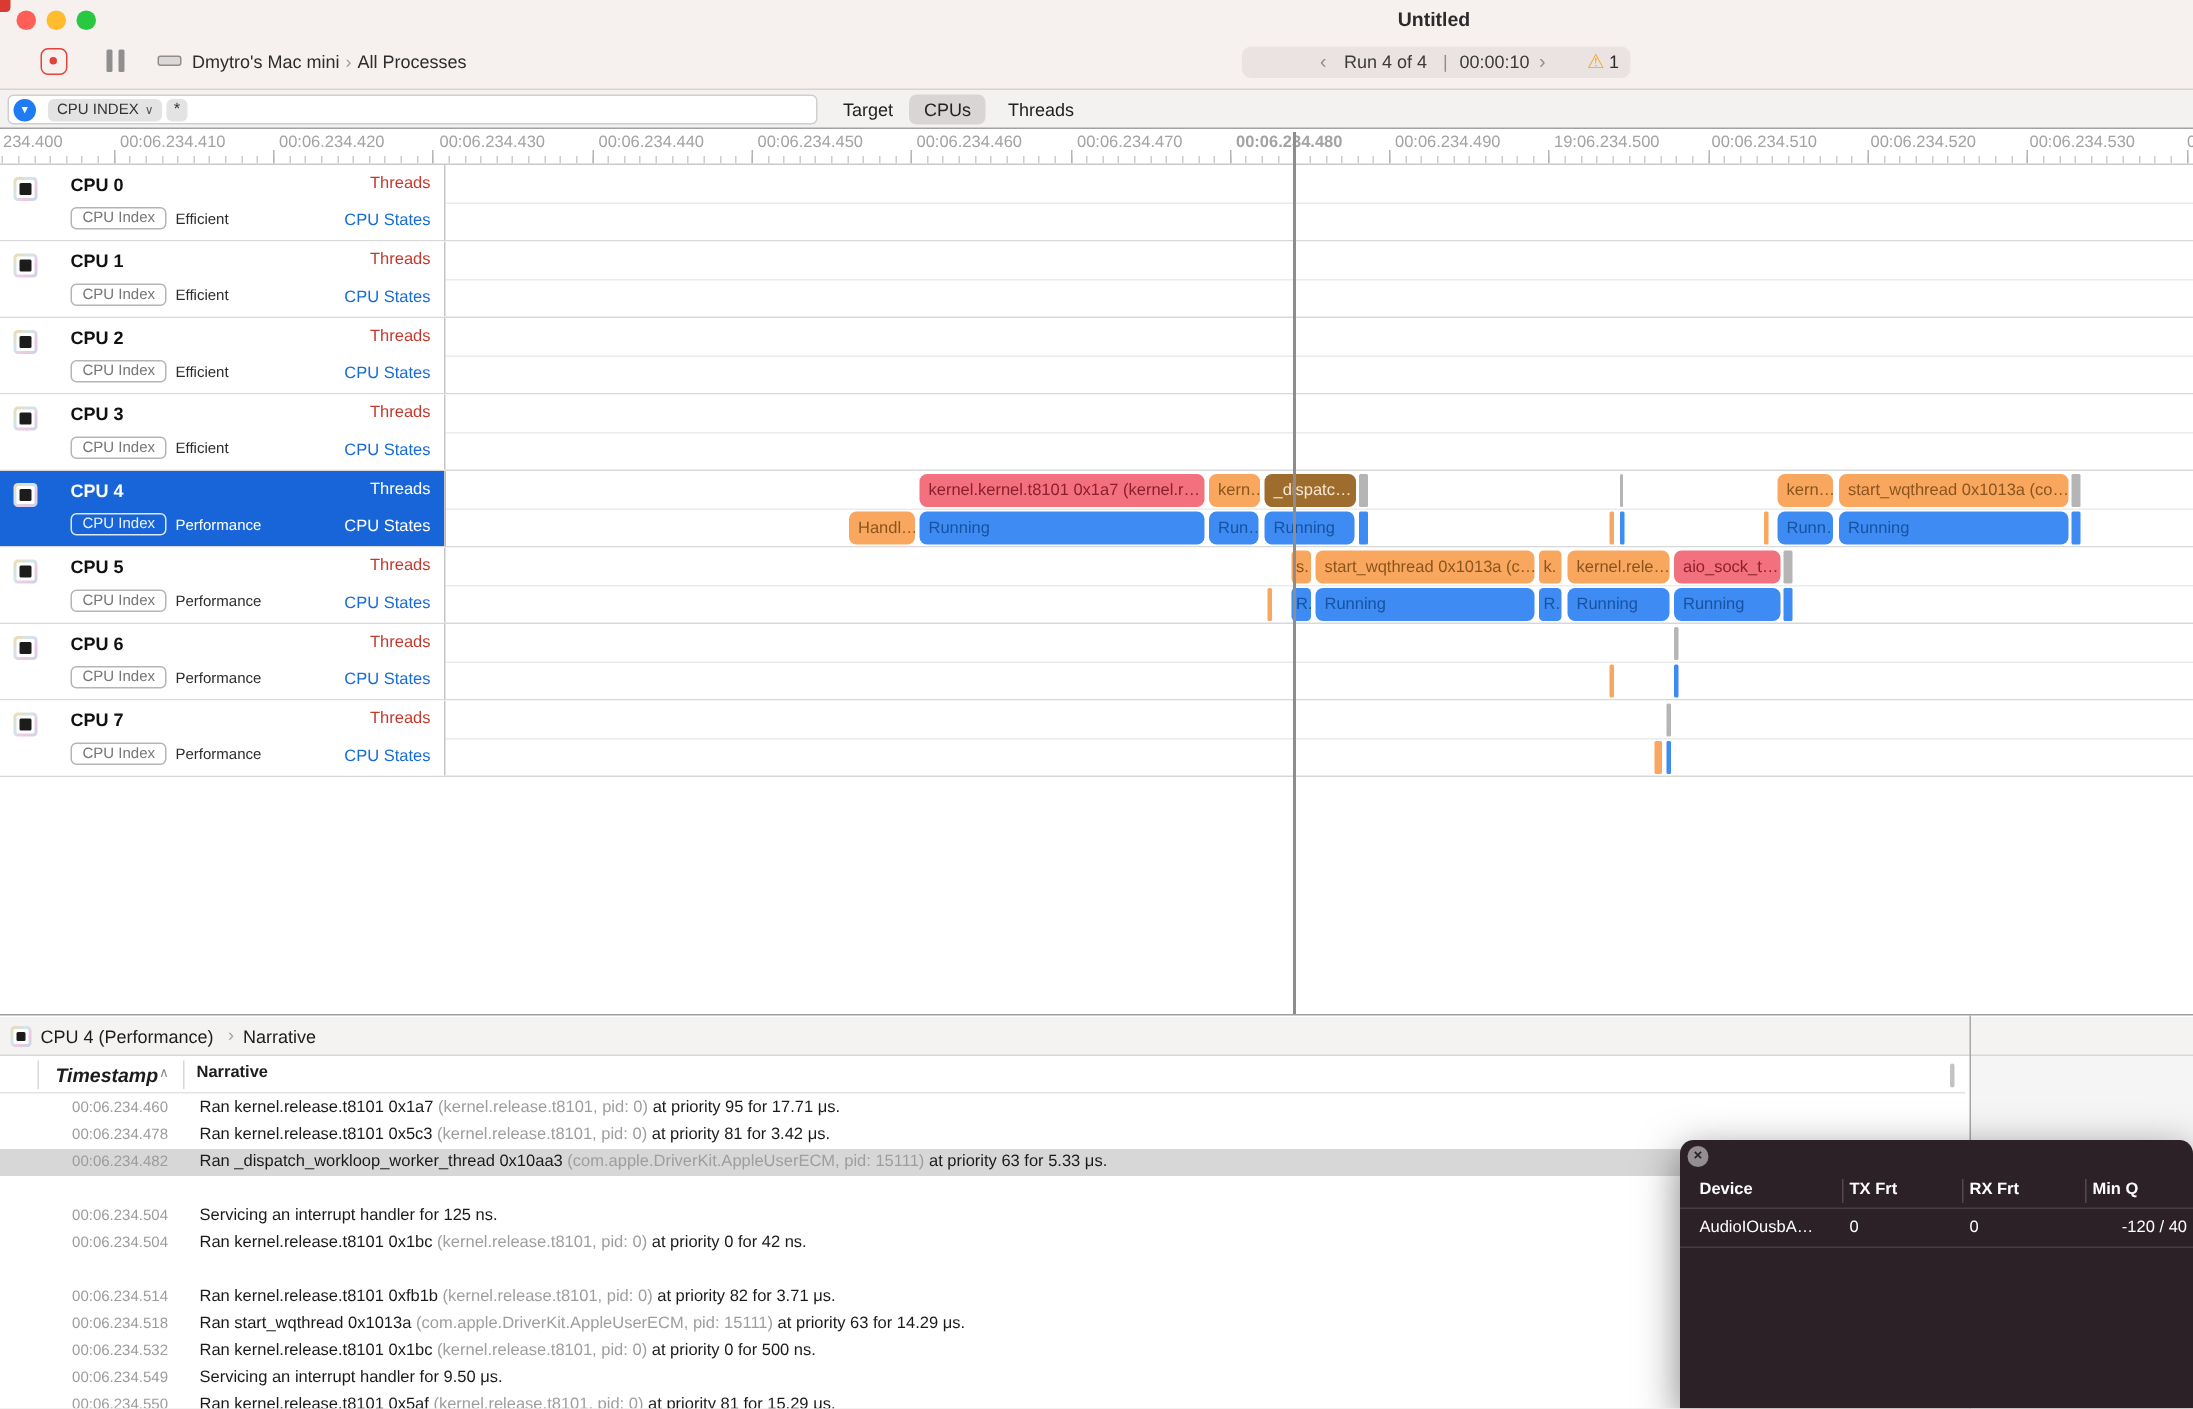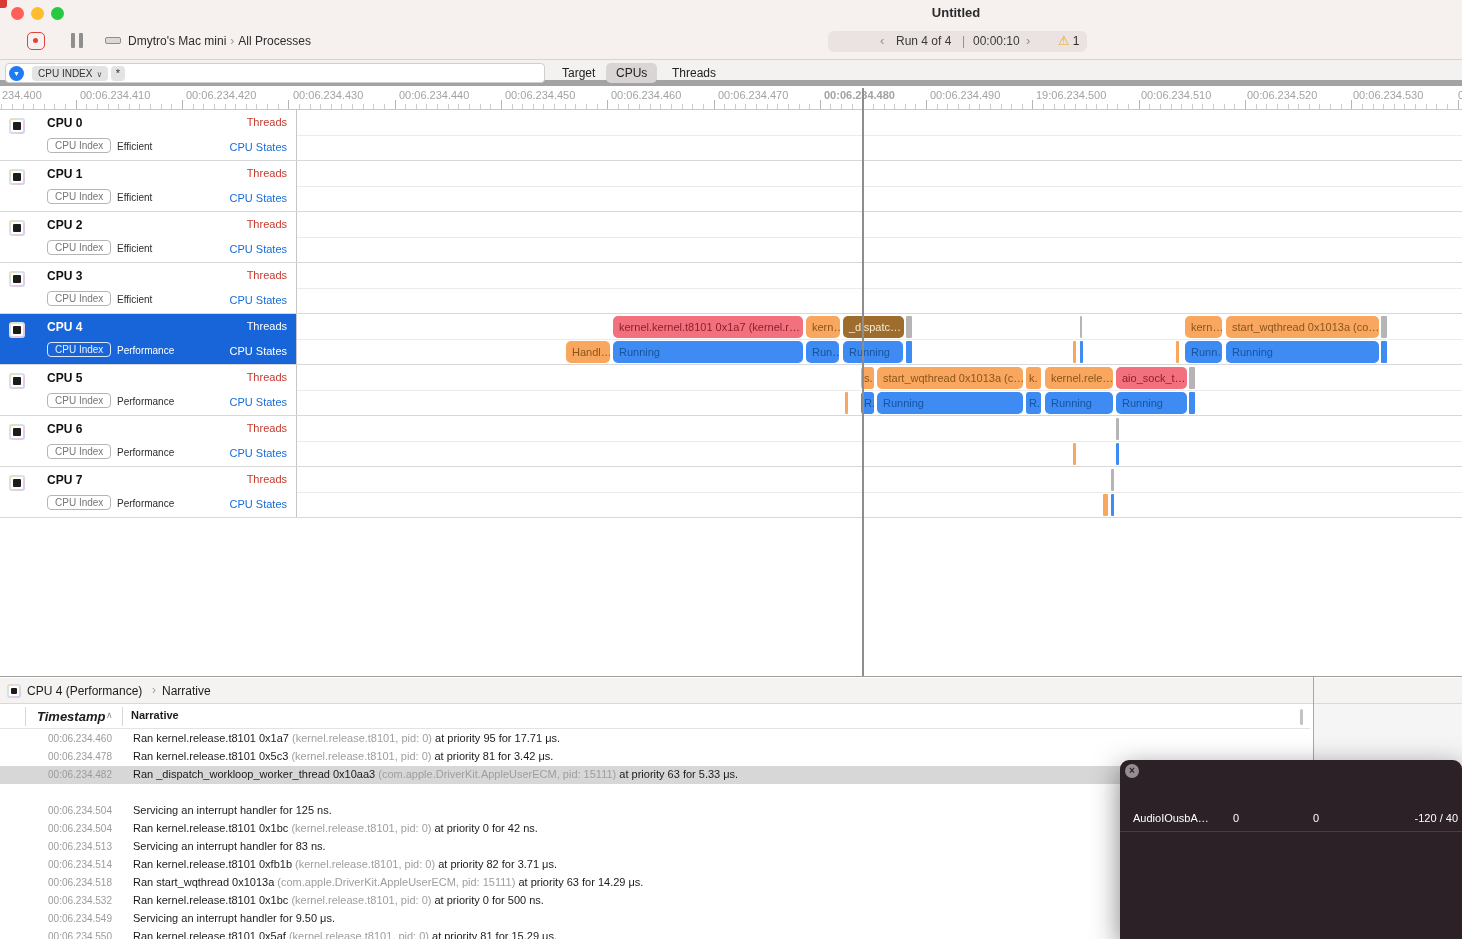--- a/index.html
+++ b/index.html
@@ -24,21 +24,21 @@
   #device-crumb { left:128px; top:34px; font-size:12px; color:#2d2d2d; white-space:nowrap; }
   #device-crumb .sep { color:#9a9a9a; padding:0 4px; }
   #run-pill { left:828px; top:31px; width:259px; height:21px; background:#ebe3e2; border-radius:6px; font-size:12px; color:#3a3a3a; }
   #run-pill .nav { color:#8e8e8e; font-size:13px; }
   #run-prev { left:52px; top:2px; } #run-next { left:198px; top:2px; }
   #run-label { left:68px; top:3px; } #run-sep { left:134px; top:3px; color:#8e8e8e; } #run-time { left:145px; top:3px; }
   #warn { left:230px; top:2px; font-size:12px; color:#2d2d2d; }
   #warn .tri { color:#f0a820; font-size:13px; margin-right:3px; }
 
   
-  #strip { left:0; top:60px; width:1462px; height:26px; background:#f4f2f1; border-bottom:6px solid #a3a3a3; }
+  #strip { left:0; top:60px; width:1462px; height:26px; background:#f4f2f1; border-bottom:1px solid #a3a3a3; }
   #filter-field { left:5px; top:3px; width:540px; height:20px; background:#fff; border:1px solid #cfcfcf; border-radius:4px; }
   #filter-icon { left:3px; top:2px; width:15px; height:15px; border-radius:50%; background:#1f7bf4; color:#fff; font-size:7px; text-align:center; line-height:15px; }
   #filter-token { left:26px; top:2px; height:15px; background:#e4e3e3; border-radius:4px; font-size:10px; color:#333; padding:2px 6px; white-space:nowrap; }
   #filter-token .chev { font-size:8px; color:#555; margin-left:4px; }
   #star-token { left:105px; top:2px; height:15px; min-width:14px; background:#e4e3e3; border-radius:4px; font-size:11px; color:#333; text-align:center; padding:1px 3px; }
   .tab { top:3px; font-size:12px; color:#222; padding:3px 10px; border-radius:5px; }
   .tab.active { background:#d8d5d4; }
   #tab-0 { left:552px; } #tab-1 { left:606px; } #tab-2 { left:662px; }
 
   
@@ -506,24 +506,20 @@
           <span class="n-text"><span>Ran _dispatch_workloop_worker_thread  0x10aa3 </span><span class="n-paren">(com.apple.DriverKit.AppleUserECM, pid: 15111)</span><span> at priority 63 for 5.33 μs.</span></span>
         </div>
         <div class="n-row" style="top: 72px;">
           <span class="n-ts">00:06.234.504</span>
           <span class="n-text"><span>Servicing an interrupt handler for 125 ns.</span></span>
         </div>
         <div class="n-row" style="top: 90px;">
           <span class="n-ts">00:06.234.504</span>
           <span class="n-text"><span>Ran kernel.release.t8101  0x1bc </span><span class="n-paren">(kernel.release.t8101, pid: 0)</span><span> at priority 0 for 42 ns.</span></span>
         </div>
-        <div class="n-row" style="top: 108px;">
-          <span class="n-ts">00:06.234.513</span>
-          <span class="n-text"><span>Servicing an interrupt handler for 83 ns.</span></span>
-        </div>
         <div class="n-row" style="top: 126px;">
           <span class="n-ts">00:06.234.514</span>
           <span class="n-text"><span>Ran kernel.release.t8101  0xfb1b </span><span class="n-paren">(kernel.release.t8101, pid: 0)</span><span> at priority 82 for 3.71 μs.</span></span>
         </div>
         <div class="n-row" style="top: 144px;">
           <span class="n-ts">00:06.234.518</span>
           <span class="n-text"><span>Ran start_wqthread  0x1013a </span><span class="n-paren">(com.apple.DriverKit.AppleUserECM, pid: 15111)</span><span> at priority 63 for 14.29 μs.</span></span>
         </div>
         <div class="n-row" style="top: 162px;">
           <span class="n-ts">00:06.234.532</span>
@@ -539,20 +535,29 @@
         </div>
       </div>
     <div id="b-divider" class="abs"></div>
     <div id="b-right" class="abs">
         <div id="b-right-strip"></div>
       </div>
   </div>
 
   <div id="overlay" class="abs">
     <div id="ov-close">×</div>
+    <div id="ov-header">
+        <span class="ov-h" style="left: 13px;">Device</span>
+        <span class="ov-h" style="left: 113px;">TX Frt</span>
+        <div class="ov-vsep" style="left: 108px;"></div>
+        <span class="ov-h" style="left: 193px;">RX Frt</span>
+        <div class="ov-vsep" style="left: 188px;"></div>
+        <span class="ov-h" style="left: 275px;">Min Q</span>
+        <div class="ov-vsep" style="left: 270px;"></div>
+      </div>
     <div id="ov-row">
       <span class="ov-c" style="left:13px">AudioIOusbA…</span>
       <span class="ov-c" style="left:113px">0</span>
       <span class="ov-c" style="left:193px">0</span>
       <span class="ov-c" style="left:260px;width:78px;text-align:right">-120 / 40</span>
     </div>
   </div>
 
 </div>
 

